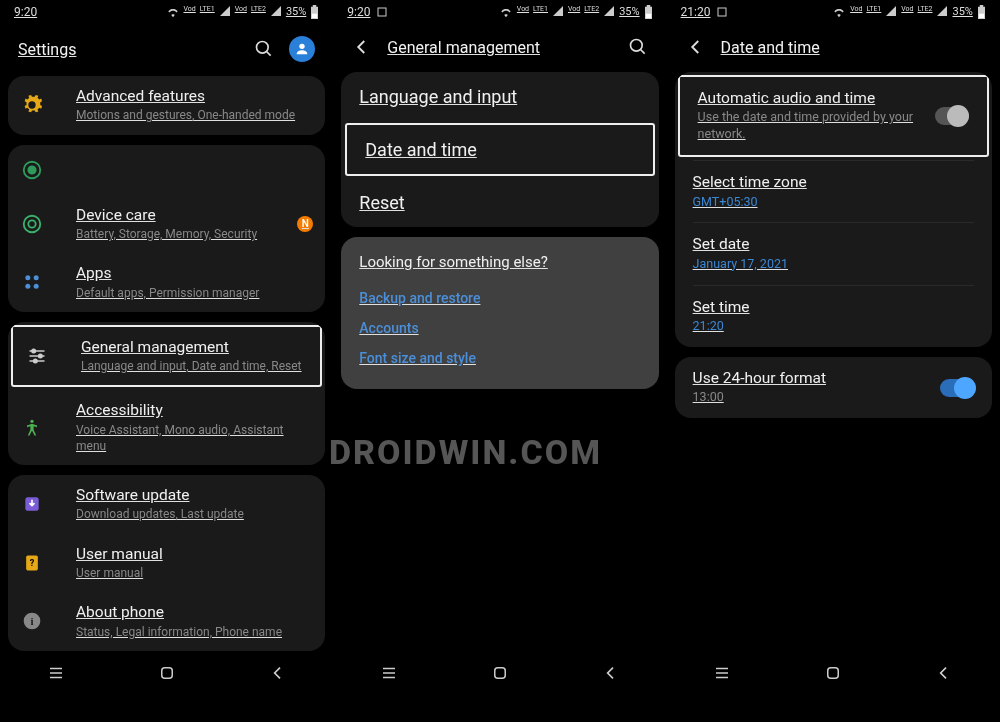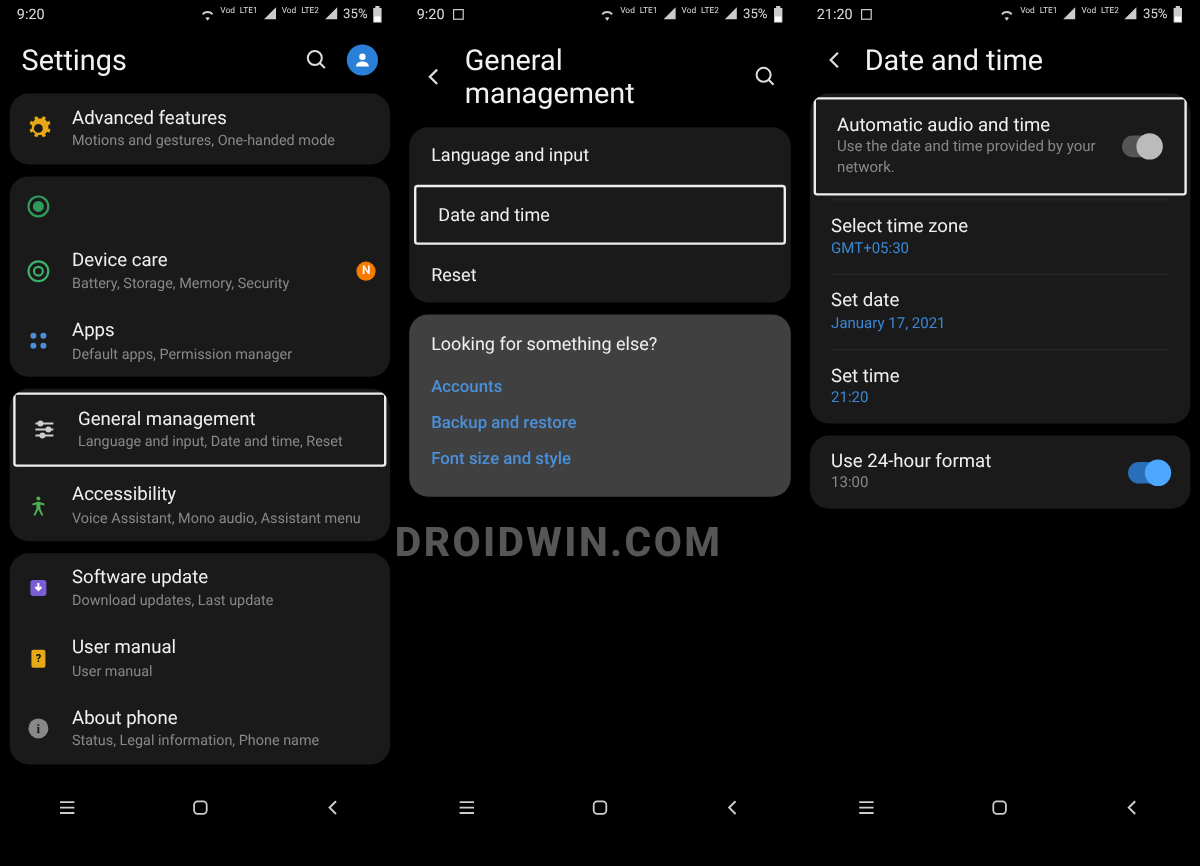--- a/index.html
+++ b/index.html
@@ -12,41 +12,42 @@
     position: relative;
     overflow: hidden;
   }
   .screen {
     width: 333.3px;
     height: 694px;
     background: #000;
     position: relative;
     color: #e0e0e0;
     overflow: hidden;
+    text-decoration: underline;
   }
   .status-bar {
     height: 24px;
     display: flex;
     justify-content: space-between;
     align-items: center;
     padding: 0 14px;
     font-size: 12px;
     color: #ddd;
   }
   .status-left { display: flex; gap: 6px; align-items: center; }
   .status-right { display: flex; gap: 4px; align-items: flex-start; font-size: 10px; }
   .status-right span { font-size: 11px; }
   .header {
     display: flex;
     align-items: center;
     padding: 12px 18px 14px;
     gap: 14px;
   }
   .header-title {
-    font-size: 24px;
+    font-size: 16px;
     color: #f2f2f2;
     flex: 1;
   }
   .header-icon {
     width: 22px;
     height: 22px;
     display: flex;
     align-items: center;
     justify-content: center;
     color: #ddd;
@@ -64,21 +65,21 @@
   .card {
     background: #1a1a1a;
     border-radius: 16px;
     margin: 0 8px 10px;
     overflow: hidden;
   }
   .row {
     display: flex;
     align-items: center;
     padding: 11px 12px 11px 10px;
-    gap: 14px;
+    gap: 30px;
     position: relative;
   }
   .row-icon {
     width: 28px;
     height: 28px;
     display: flex;
     align-items: center;
     justify-content: center;
     flex-shrink: 0;
     color: #aaa;
@@ -107,21 +108,21 @@
     align-items: center;
     justify-content: center;
     font-weight: 600;
   }
   .highlight-box {
     border: 2px solid #eee;
     border-radius: 3px;
   }
   .simple-row {
     padding: 14px 18px;
-    font-size: 15px;
+    font-size: 18px;
     color: #f0f0f0;
   }
   .card-gm { background: #1a1a1a; }
   .looking-card {
     background: #404040;
     border-radius: 16px;
     margin: 10px 8px;
     padding: 16px 18px;
   }
   .looking-title {
@@ -436,22 +437,22 @@
   </div>
 
   <div class="card card-gm">
     <div class="simple-row">Language and input</div>
     <div class="simple-row highlight-box" style="margin:2px 4px;">Date and time</div>
     <div class="simple-row">Reset</div>
   </div>
 
   <div class="looking-card">
     <div class="looking-title">Looking for something else?</div>
+    <div class="looking-link">Backup and restore</div>
     <div class="looking-link">Accounts</div>
-    <div class="looking-link">Backup and restore</div>
     <div class="looking-link">Font size and style</div>
   </div>
 
   <div class="nav-bar">
     <div class="nav-btn">
         <svg width="18" height="18" viewBox="0 0 24 24" fill="none" stroke="#ccc" stroke-width="2">
           <line x1="4" y1="6" x2="20" y2="6"></line>
           <line x1="4" y1="12" x2="20" y2="12"></line>
           <line x1="4" y1="18" x2="20" y2="18"></line>
         </svg>

